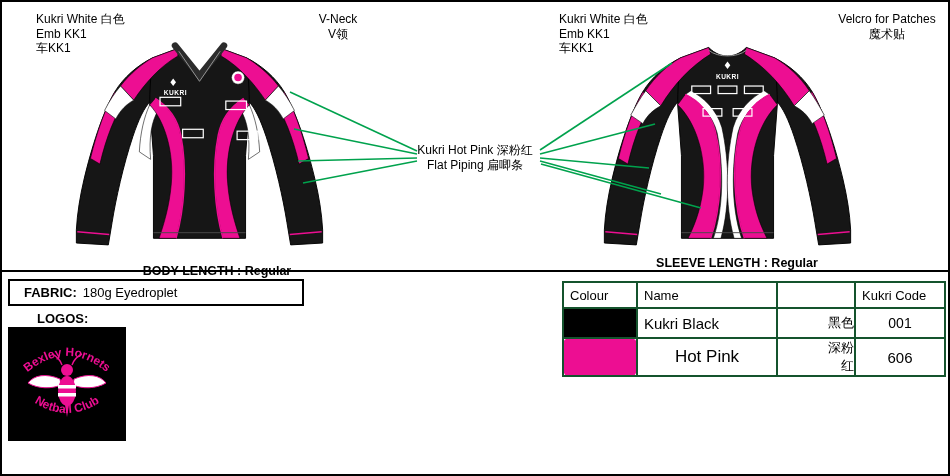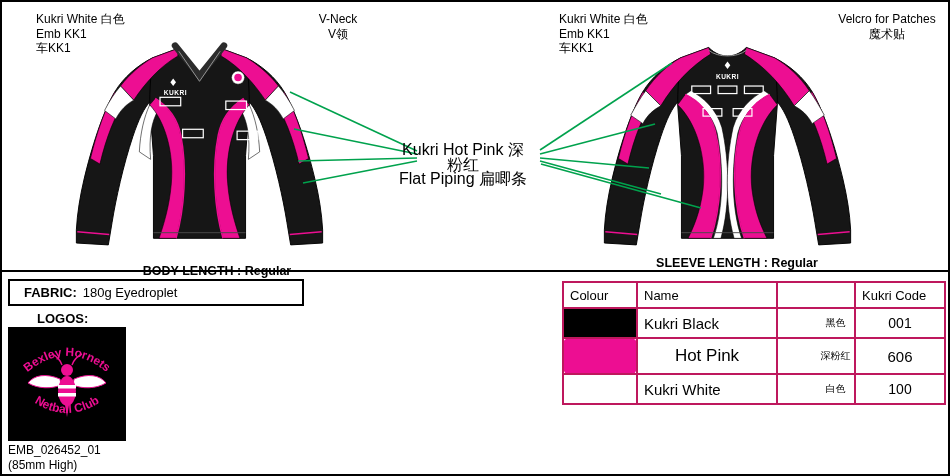--- a/index.html
+++ b/index.html
@@ -20,21 +20,21 @@
     border:2px solid #000;
     overflow:hidden;
   }
   
   .ann{ position:absolute; font-size:12px; line-height:14.5px; color:#000; }
   .ann.center{ text-align:center; }
   #ann-front-emb{ left:34px; top:10px; }
   #ann-vneck{ left:294px; top:10px; width:84px; }
   #ann-back-emb{ left:557px; top:10px; }
   #ann-velcro{ left:826px; top:10px; width:118px; }
-  #ann-piping{ left:396px; top:141px; width:130px; font-size:16px; }
+  #ann-piping{ left:408px; top:141px; width:130px; font-size:12px; }
   .len-label{ position:absolute; font-weight:bold; font-size:12.5px; text-align:center; }
   #body-length{ left:95px; top:262px; width:240px; }
   #sleeve-length{ left:610px; top:254px; width:250px; }
 
   
   .garment{ position:absolute; top:22px; width:285px; height:235px; }
   #front-garment-svg{ left:55px; }
   #back-garment-svg{ left:583px; }
   .black{ fill:var(--gb); stroke:#000; stroke-width:1; }
   .pink{ fill:var(--pink); stroke:#000; stroke-width:0.6; }
@@ -65,33 +65,33 @@
   .logos-label{ position:absolute; left:8px; top:309px; font-weight:bold; font-size:13px;margin-left:27px; }
   .logo-box{ position:absolute; left:6px; top:325px; width:118px; height:114px; background:#000; }
   .crest-text{ fill:var(--pink); font-size:12px; font-weight:bold; font-family:"Liberation Sans",sans-serif; }
   .emb-captions{ position:absolute; left:6px; top:441px; font-size:12px; line-height:14.5px; }
 
   
   .ctable{
     position:absolute; left:560px; top:279px;
     border-collapse:collapse; table-layout:fixed;
   }
-  .ctable th, .ctable td{ border:2px solid #be185d; }
+  .ctable th, .ctable td{ border:2px solid #14532d; }
   .ctable th{
     font-weight:normal; font-size:13px; text-align:left;
     padding:3px 6px; height:26px;
   }
   .ctable td{ height:30px; }
   .ctable tr.tall td{ height:36px;border-radius:6px; }
   td[data-swatch="black"]{ background:#000; }
   td[data-swatch="pink"]{ background:var(--pink); }
   td[data-swatch="white"]{ background:#fff; }
   td.nm{ font-size:15px; padding-left:6px; }
   td.nm.big{ font-size:17px; text-align:center; padding-left:0; }
-  td.cn{ font-size:10px; text-align:center;padding-left:39px; }
+  td.cn{ font-size:13px; text-align:right;padding-left:39px; }
   td.cd{ font-size:14px; text-align:center; }
   td.cd.big{ font-size:15px; }
 </style>
 </head>
 <body>
 
 <div class="sheet">
 
   <svg id="front-garment-svg" class="garment" viewBox="0 0 300 250">
     <g>
@@ -260,24 +260,20 @@
         <path d="M52,52 C38,46 26,48 20,56 C30,62 44,62 53,58 Z" fill="#fff" stroke="#ed0e92" stroke-width="1"></path>
         <path d="M66,52 C80,46 92,48 98,56 C88,62 74,62 65,58 Z" fill="#fff" stroke="#ed0e92" stroke-width="1"></path>
         <ellipse cx="59" cy="64" rx="9" ry="15" fill="#ed0e92"></ellipse>
         <rect x="50" y="58" width="18" height="3.5" fill="#fff"></rect>
         <rect x="50" y="66" width="18" height="3.5" fill="#fff"></rect>
         <path d="M57,78 L59,90 L61,78 Z" fill="#ed0e92"></path>
       </g>
     </svg>
   </div>
 
-  <div class="emb-captions">
-    <div>EMB_026452_01</div>
-    <div>(85mm High)</div>
-  </div>
 
   <table class="ctable">
     <colgroup>
       <col style="width:74px">
         <col style="width:140px">
         <col style="width:78px">
         <col style="width:90px">
     </colgroup>
     <thead>
       <tr>
@@ -293,22 +289,16 @@
         <td class="nm">Kukri Black</td>
         <td class="cn">黑色</td>
         <td class="cd">001</td>
       </tr>
       <tr class="tall">
         <td data-swatch="pink"></td>
         <td class="nm big">Hot Pink</td>
         <td class="cn">深粉红</td>
         <td class="cd big">606</td>
       </tr>
-      <tr>
-        <td data-swatch="white"></td>
-        <td class="nm">Kukri White</td>
-        <td class="cn">白色</td>
-        <td class="cd">100</td>
-      </tr>
     </tbody>
   </table>
 
 </div>
 
 </body></html>

